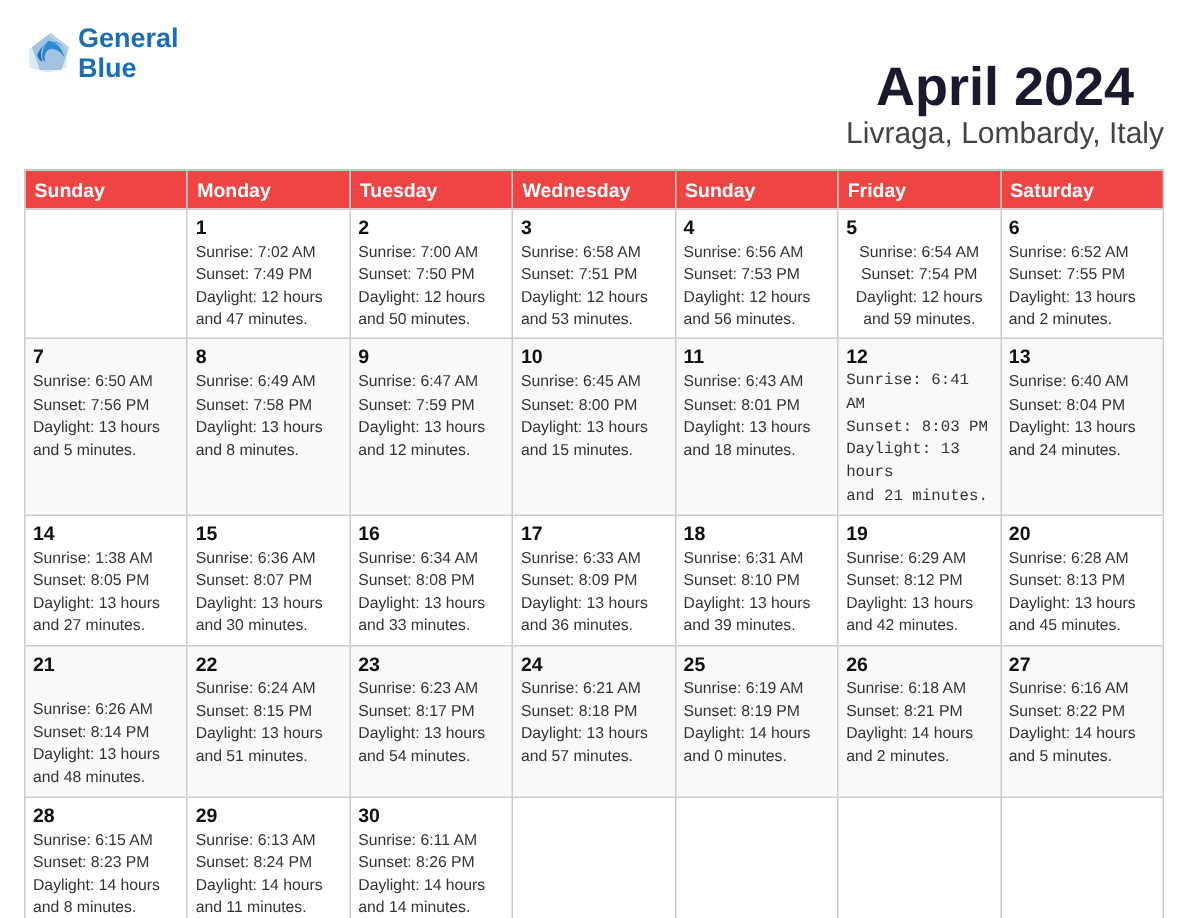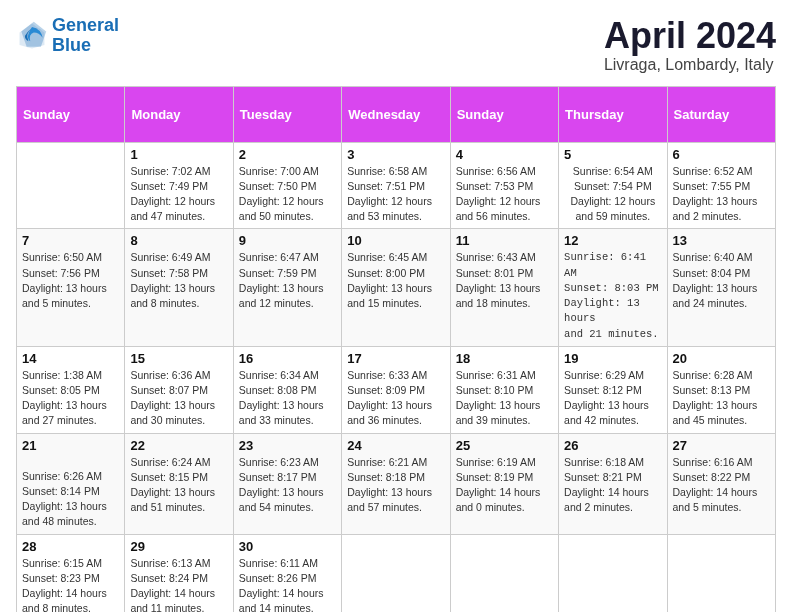--- a/index.html
+++ b/index.html
@@ -28,42 +28,43 @@
       line-height: 1.1;
     }
     .logo-text span {
       color: #1a6eb5;
     }
     .logo-icon {
       width: 32px;
       height: 32px;
     }
     .title-block {
-      text-align: left;
+      text-align: center;
+      margin-top: 22px;
     }
     .month-title {
       font-size: 36px;
       font-weight: bold;
       color: #1a1a2e;
       line-height: 1.1;
     }
     .location-title {
-      font-size: 16px;
+      font-size: 20px;
       color: #444;
     }
     table {
       width: 100%;
       border-collapse: collapse;
       font-size: 11px;
     }
     th {
-      background-color: #d946ef;
+      background-color: #ef4444;
       color: #fff;
       text-align: left;
-      padding: 20px 6px;
+      padding: 5px 6px;
       font-size: 13px;
       font-weight: 600;
       border: 1px solid #ccc;
     }
     td {
       border: 1px solid #ccc;
       vertical-align: top;
       padding: 4px 5px;
       width: 106px;
       min-height: 80px;
@@ -111,21 +112,21 @@
 </div>
 
 <table>
   <thead>
     <tr>
     <th>Sunday</th>
         <th>Monday</th>
         <th>Tuesday</th>
         <th>Wednesday</th>
         <th>Sunday</th>
-        <th>Thursday</th>
+        <th>Friday</th>
         <th>Saturday</th>
       </tr>
   </thead>
   <tbody id="calendar-body">
   <tr>
         <td class="empty-cell"></td>
         <td>
           <span class="day-num">1</span>
           <div class="day-info" style="white-space: pre-line;">Sunrise: 7:02 AM
 Sunset: 7:49 PM

